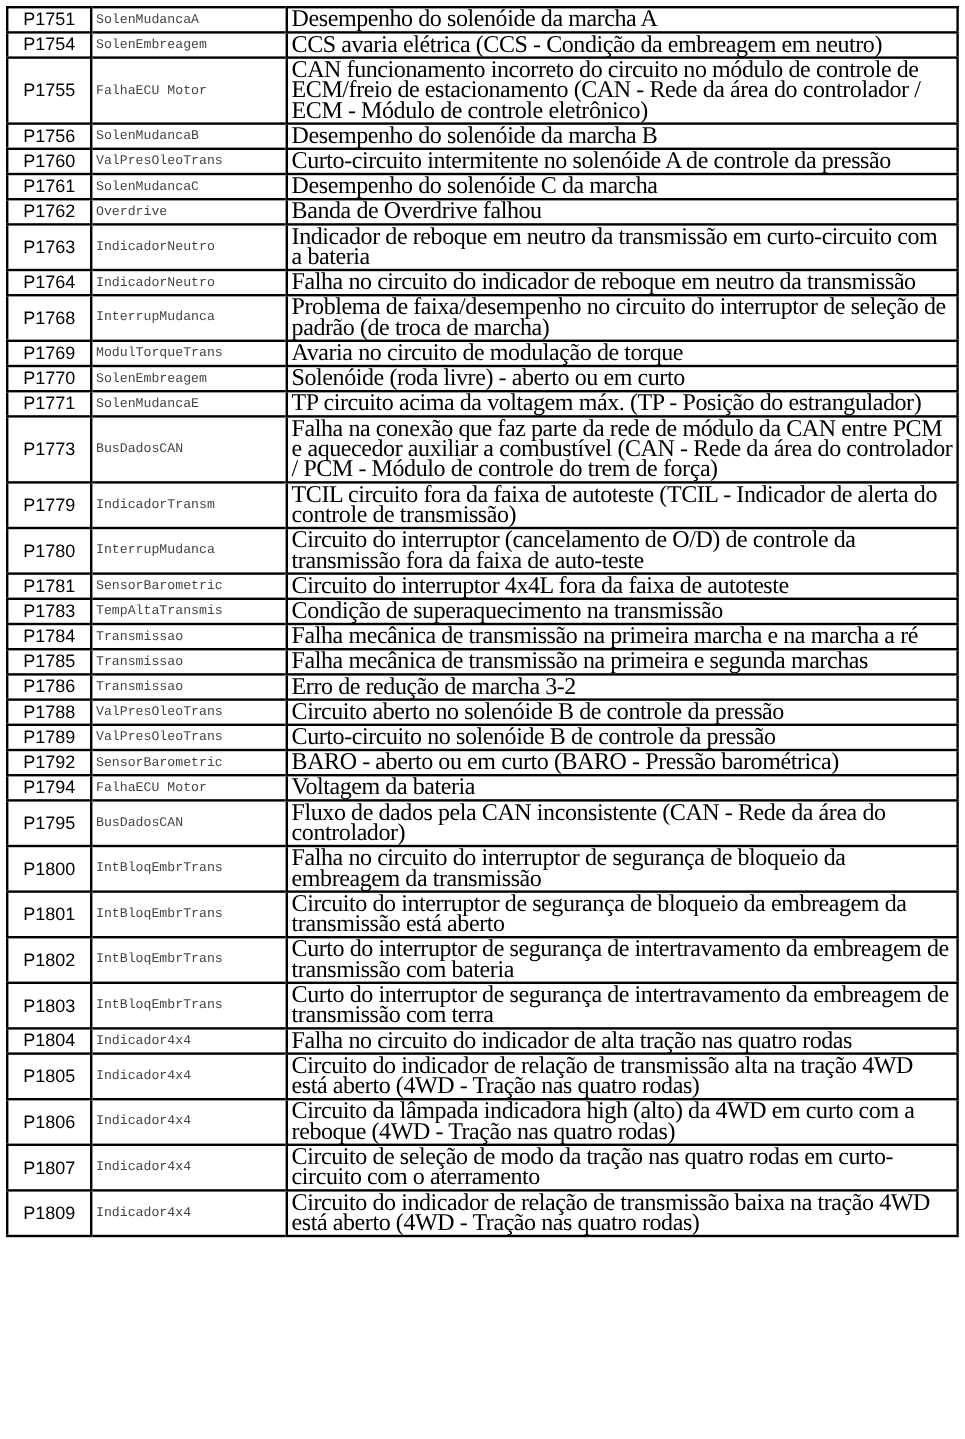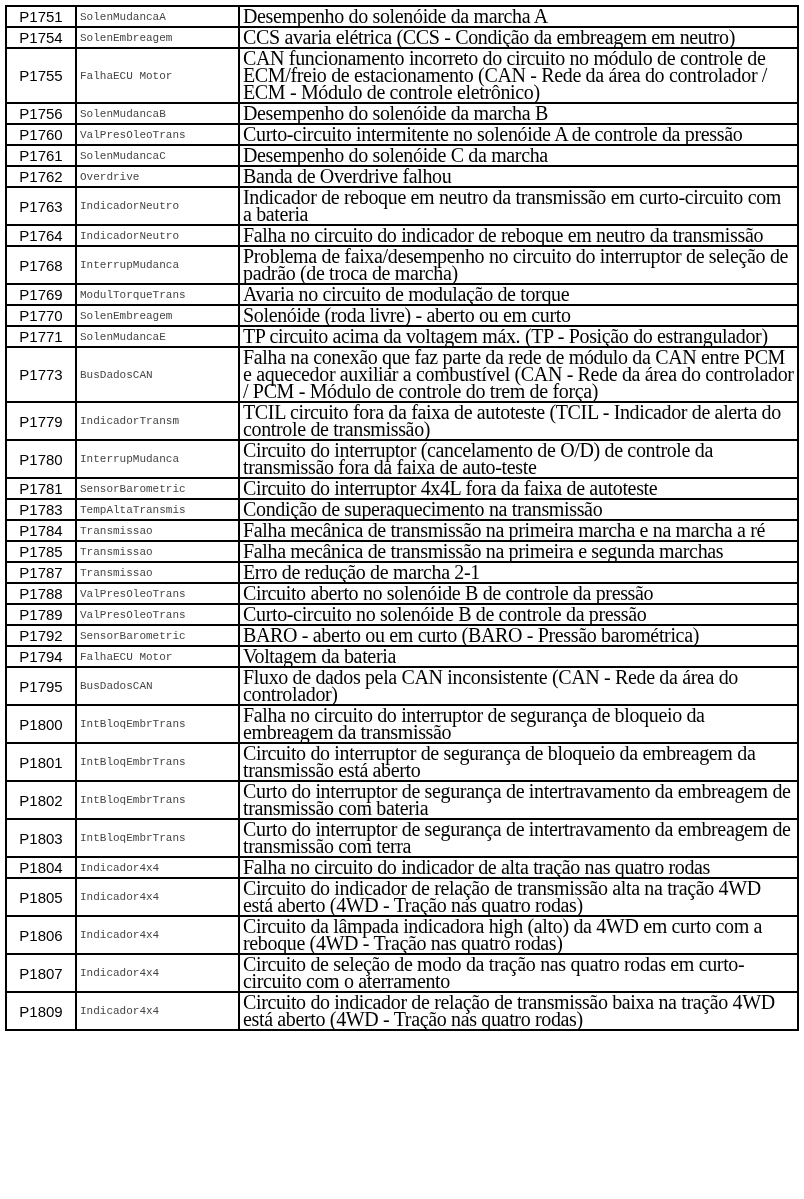--- a/index.html
+++ b/index.html
@@ -149,23 +149,23 @@
     <td class="code">P1784</td>
     <td class="comp">Transmissao</td>
     <td class="desc">Falha mecânica de transmissão na primeira marcha e na marcha a ré</td>
   </tr>
       <tr class="r1">
     <td class="code">P1785</td>
     <td class="comp">Transmissao</td>
     <td class="desc">Falha mecânica de transmissão na primeira e segunda marchas</td>
   </tr>
       <tr class="r1">
-    <td class="code">P1787</td>
+    <td class="code">P1786</td>
     <td class="comp">Transmissao</td>
-    <td class="desc">Erro de redução de marcha 2-1</td>
+    <td class="desc">Erro de redução de marcha 3-2</td>
   </tr>
       <tr class="r1">
     <td class="code">P1788</td>
     <td class="comp">ValPresOleoTrans</td>
     <td class="desc">Circuito aberto no solenóide B de controle da pressão</td>
   </tr>
       <tr class="r1">
     <td class="code">P1789</td>
     <td class="comp">ValPresOleoTrans</td>
     <td class="desc">Curto-circuito no solenóide B de controle da pressão</td>

